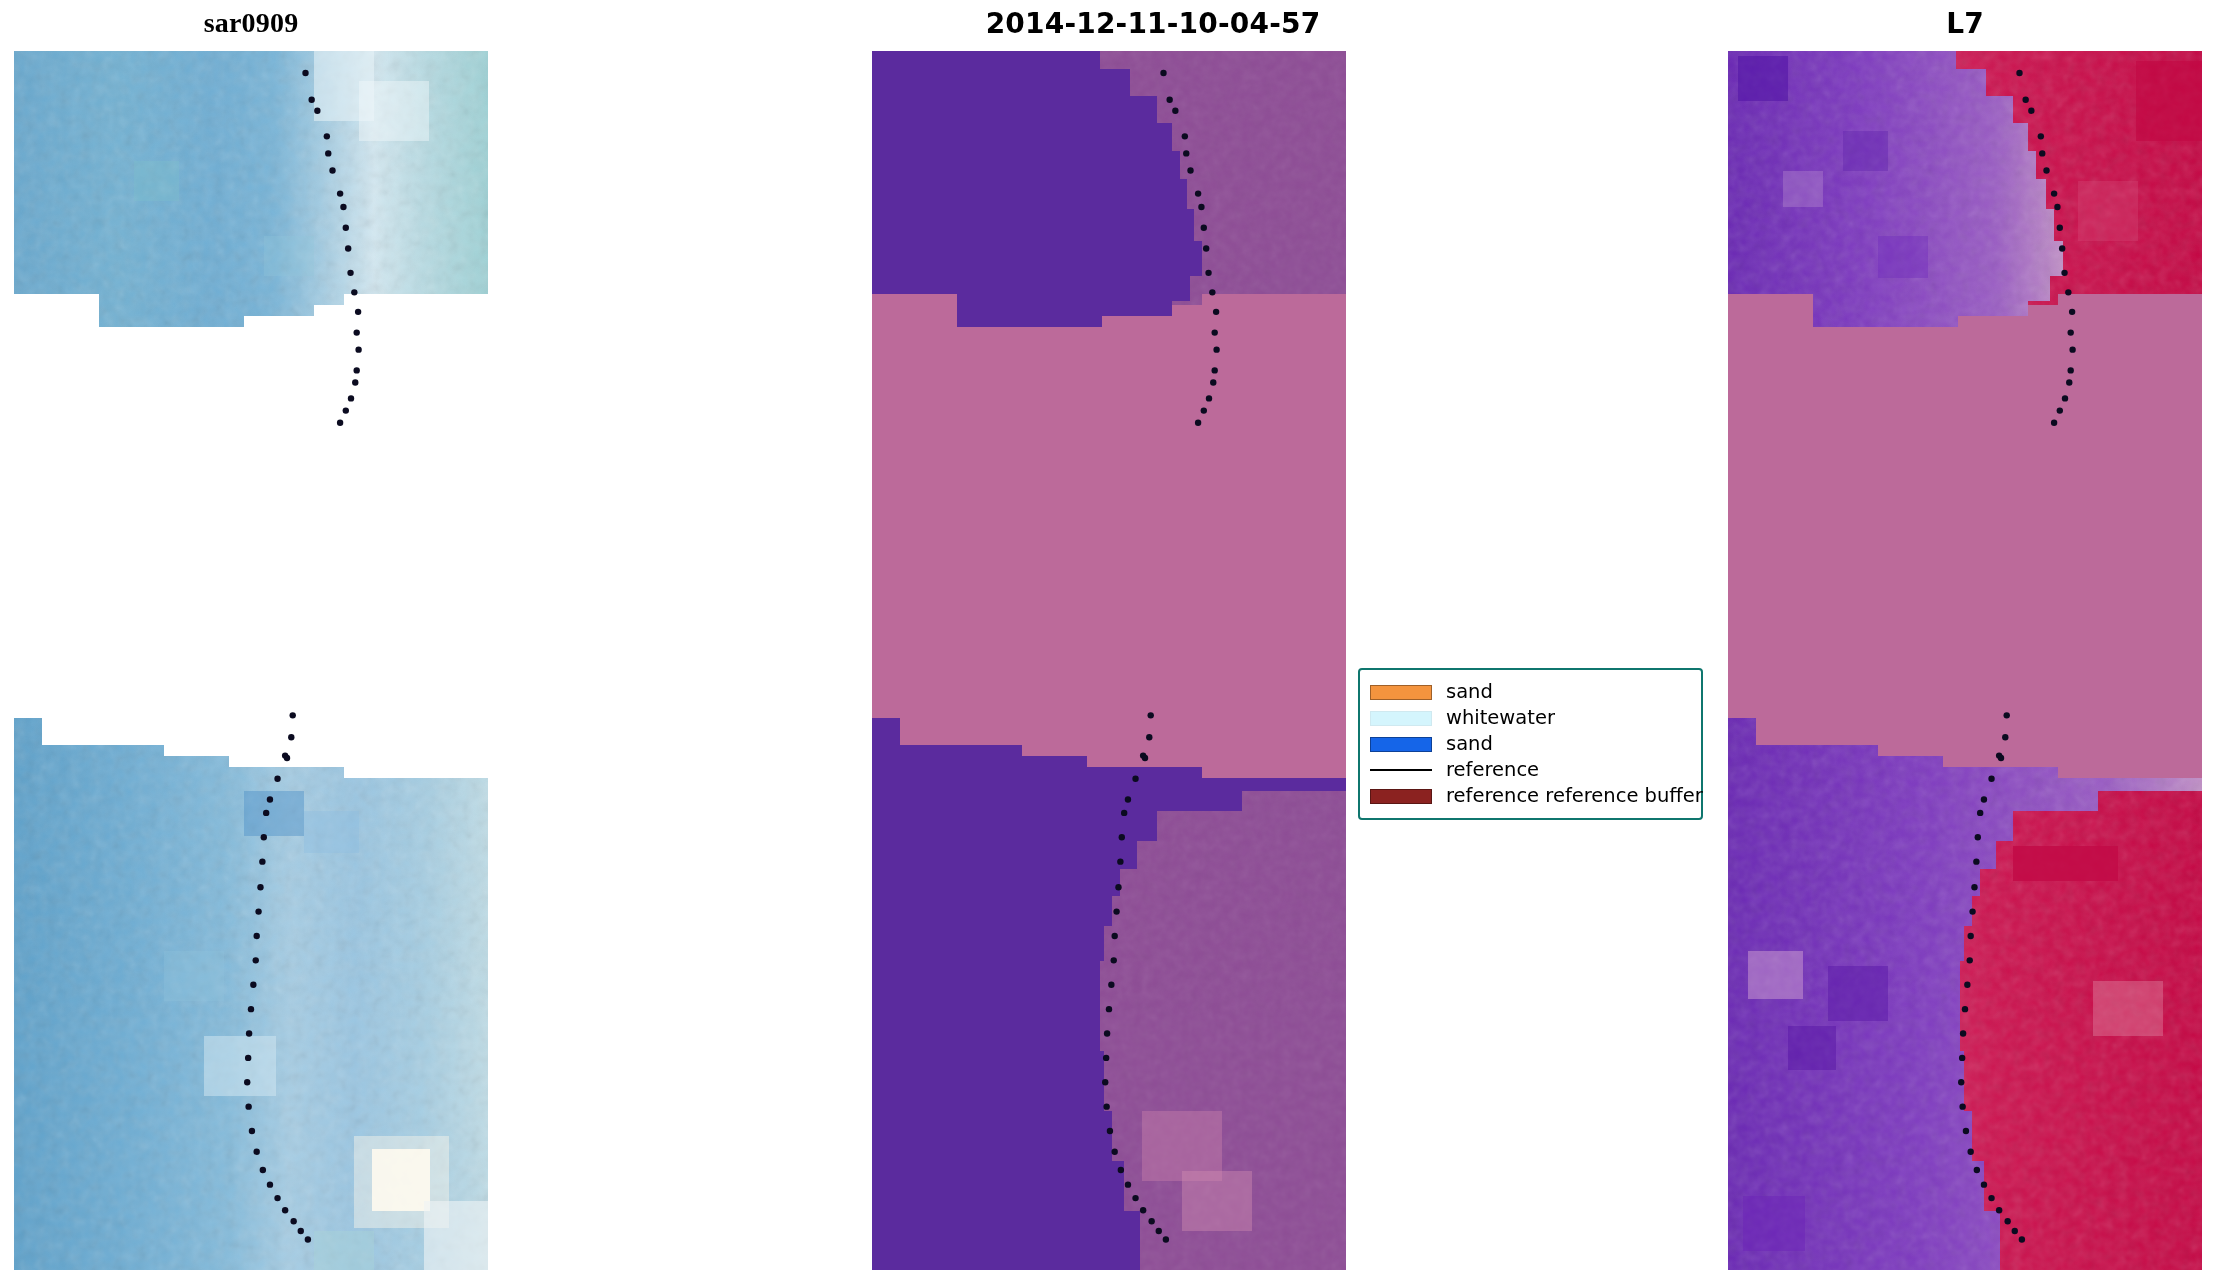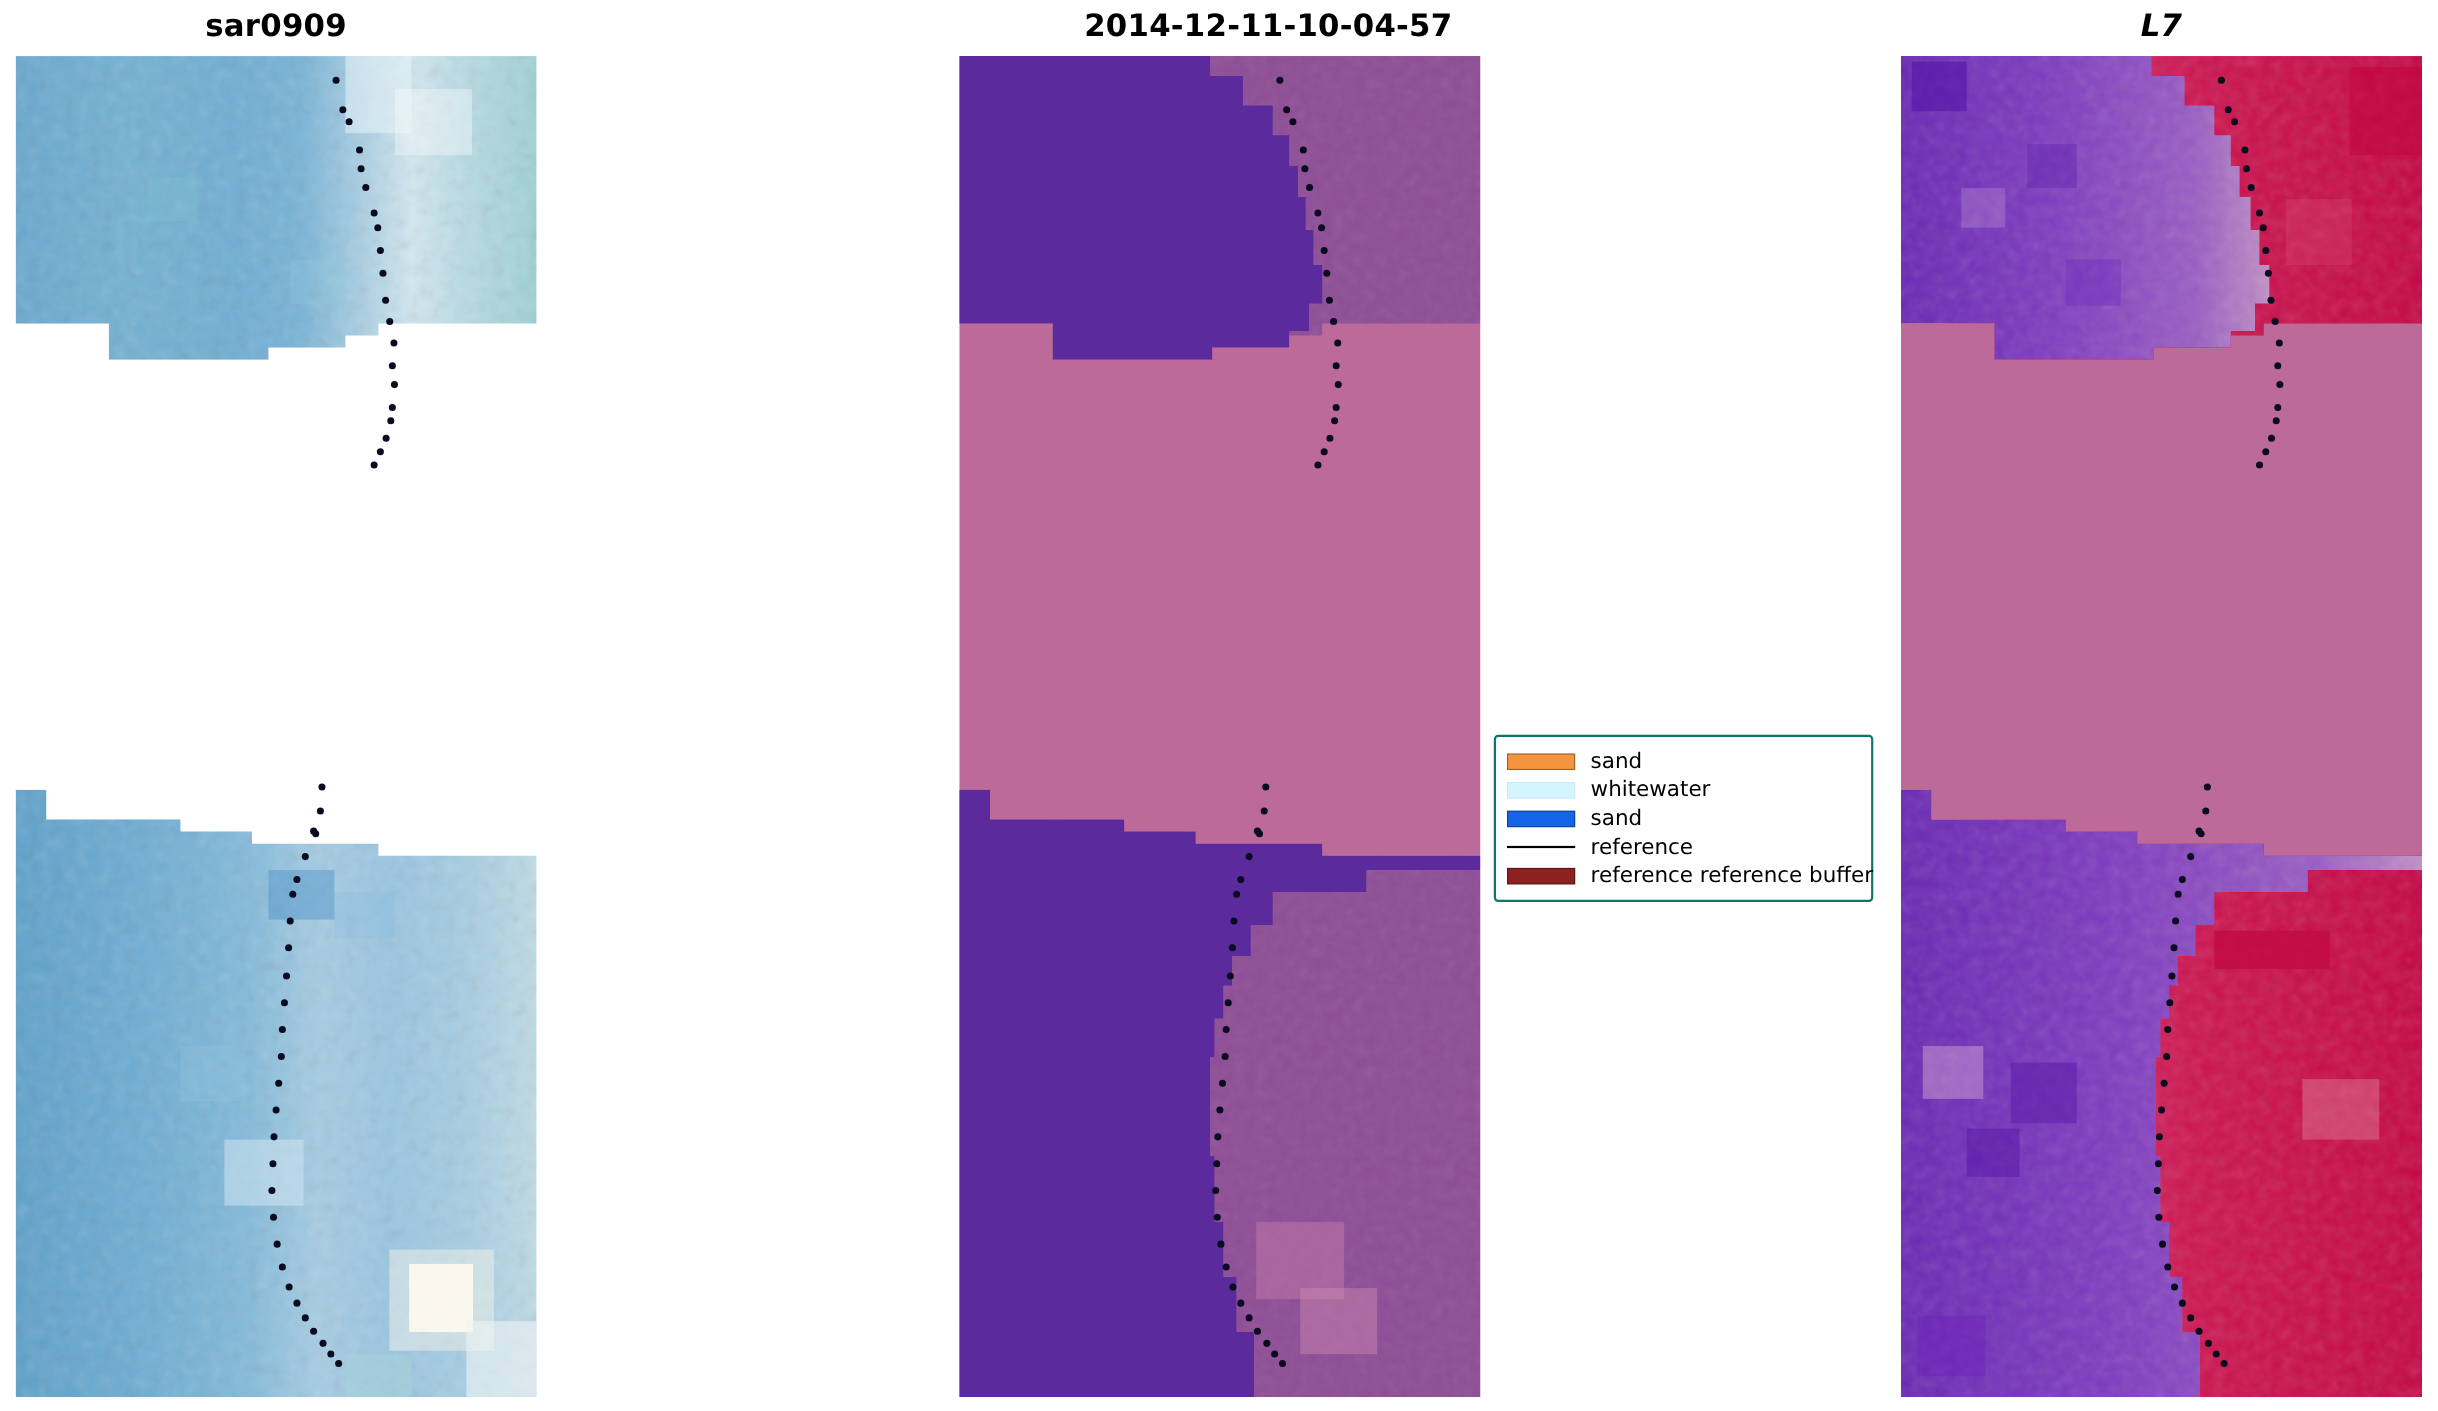--- a/index.html
+++ b/index.html
@@ -26,23 +26,23 @@
   }
   .leg-row{display:flex;align-items:center;height:26px;}
   .leg-key{width:62px;height:15px;margin-right:14px;flex:0 0 auto;
            border:1px solid rgba(0,0,0,.35);box-sizing:border-box;}
   .leg-key.line{height:0;border:0;border-top:2.5px solid #000;}
   .leg-label{white-space:nowrap;font-size:19.5px;}
 </style>
 </head>
 <body>
 
-<div class="panel-title" style="left:14px;width:474px;">sar0909</div>
+<div class="panel-title" style="left:14px;width:474px;font-family:Liberation Serif, serif;">sar0909</div>
 <div class="panel-title" style="left:916px;width:474px;">2014-12-11-10-04-57</div>
-<div class="panel-title" style="left:1728px;width:474px;font-style:italic;">L7</div>
+<div class="panel-title" style="left:1728px;width:474px;">L7</div>
 
 <div class="panel" style="left:14px;top:51px;width:474px;height:1219px;">
   <svg class="imgstack" viewBox="0 0 474 1219" preserveAspectRatio="none">
     <defs>
       <linearGradient id="sarTop" x1="0" y1="0" x2="1" y2="0">
         <stop offset="0" stop-color="#69A9CF"></stop>
         <stop offset="0.22" stop-color="#73B2D3"></stop>
         <stop offset="0.42" stop-color="#6FAED4"></stop>
         <stop offset="0.55" stop-color="#79B5D8"></stop>
         <stop offset="0.66" stop-color="#A8CFE4"></stop>

